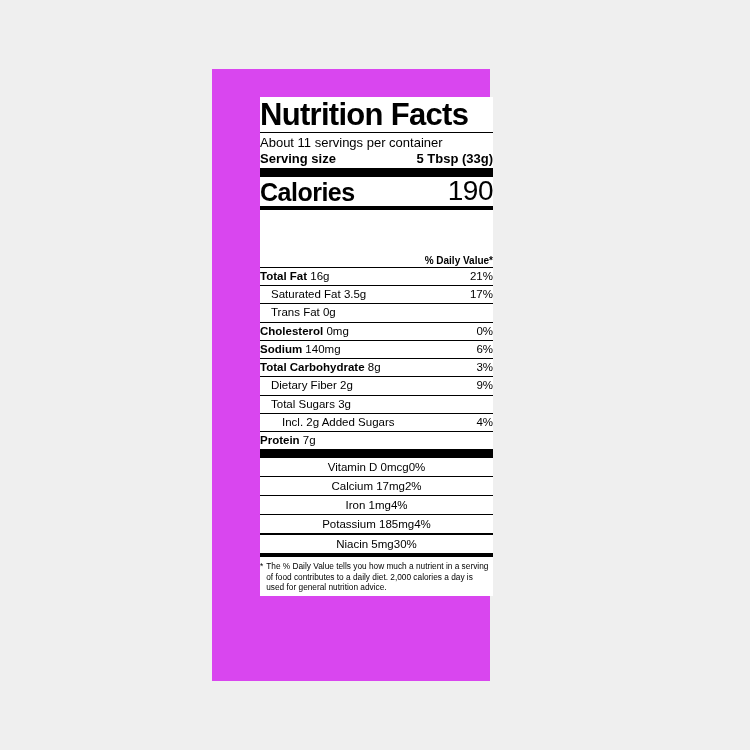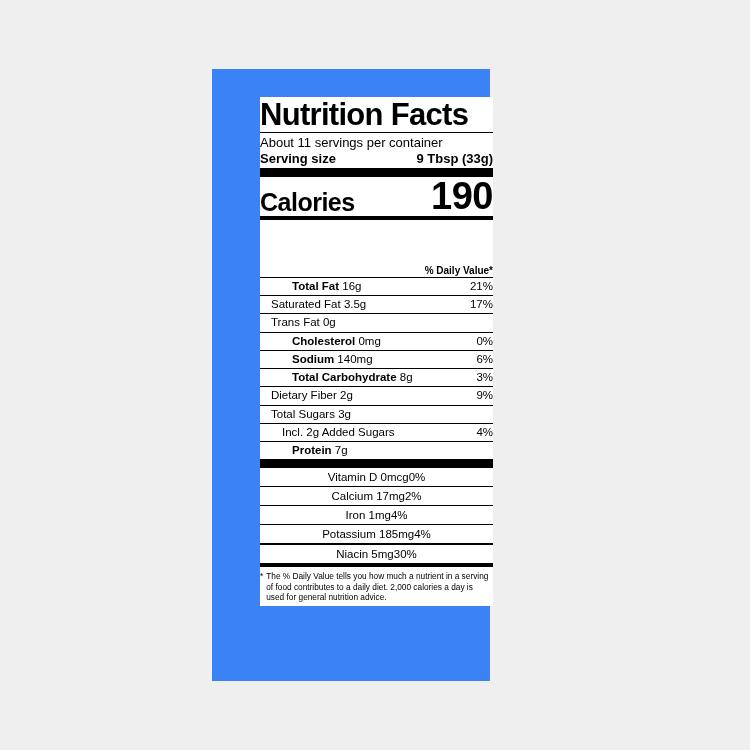--- a/index.html
+++ b/index.html
@@ -19,21 +19,21 @@
     width: 750px;
     height: 750px;
     background: #efefef;
   }
   .card {
     position: absolute;
     left: 212px;
     top: 69px;
     width: 278px;
     height: 612px;
-    background: #3b82f6;
+    background: #d946ef;
   }
   .label {
     position: absolute;
     left: 48px;
     top: 28px;
     width: 233px;
     background: #ffffff;
     color: #000000;
     border: 0;
     box-sizing: border-box;
@@ -44,21 +44,21 @@
     display: flex;
     justify-content: space-between;
     align-items: baseline;
     padding: 2px 0 2px 0;
     font-size: 11.5px;
     line-height: 1.15;
   }
   .rule-thin { border-bottom: 1px solid #000; }
   .rule-med  { border-bottom: 4px solid #000; }
   .rule-thick{ border-bottom: 9px solid #000; }
-  .bold { font-weight: bold; margin-left: 32px; }
+  .bold { font-weight: bold; }
 
   .title {
     font-family: "Liberation Sans", sans-serif;
     font-weight: bold;
     font-size: 31px;
     letter-spacing: -0.7px;
     line-height: 1;
     padding-top: 2px;
     padding-bottom: 2px;
     white-space: nowrap;
@@ -86,22 +86,22 @@
     align-items: flex-end;
     padding-bottom: 1px;
   }
   .calories-label {
     font-size: 25px;
     font-weight: bold;
     letter-spacing: -0.5px;
     line-height: 1.05;
   }
   .calories-value {
-    font-size: 38px;
-    font-weight: bold;
+    font-size: 28px;
+    font-weight: normal;
     letter-spacing: -0.5px;
     line-height: 1;
     margin-left: 6px;
   }
   .dv-header {
     text-align: right;
     font-size: 10px;
     font-weight: bold;
     padding: 1px 0 1px 0;
     margin-top: 44px;
@@ -135,21 +135,21 @@
   <div class="card">
     <div class="label">
 
       <div class="title">Nutrition Facts</div>
       <div class="rule-thin"></div>
 
       <div class="servings">About 11 servings per container</div>
 
       <div class="serving-size">
         <span>Serving size</span>
-        <span>9 Tbsp (33g)</span>
+        <span>5 Tbsp (33g)</span>
       </div>
 
       <div class="rule-thick"></div>
 
 
       <div class="calories-row">
         <span class="calories-label">Calories</span>
         <span class="calories-value">190</span>
       </div>
 

